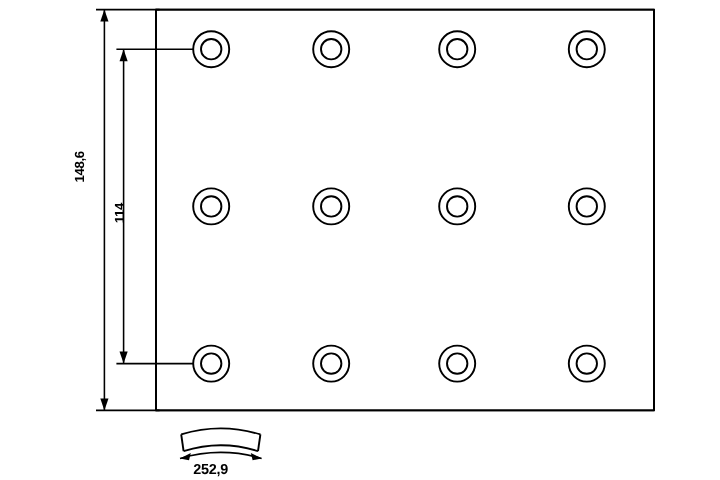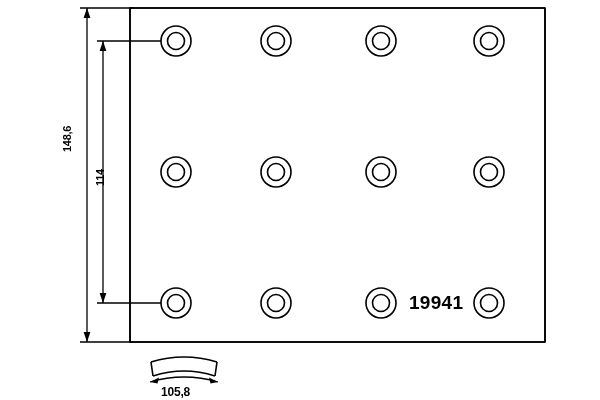--- a/index.html
+++ b/index.html
@@ -182,21 +182,18 @@
       <span class="lbl lbl-vert">148,6</span>
     </div>
   </div>
 
   <div style="position:absolute; left:90px; top:186px; width:0; height:0;">
     <div style="transform: rotate(-90deg); transform-origin: left top; white-space: nowrap;">
       <span class="lbl lbl-vert">114</span>
     </div>
   </div>
 
-  <div style="position:absolute; left:409px; top:292px;">
-    <span class="lbl lbl-part">19941</span>
-  </div>
 
   <div style="position:absolute; left:161px; top:382px;">
-    <span class="lbl lbl-width">105,8</span>
+    <span class="lbl lbl-width">252,9</span>
   </div>
 
 </div>
 
 </body></html>

